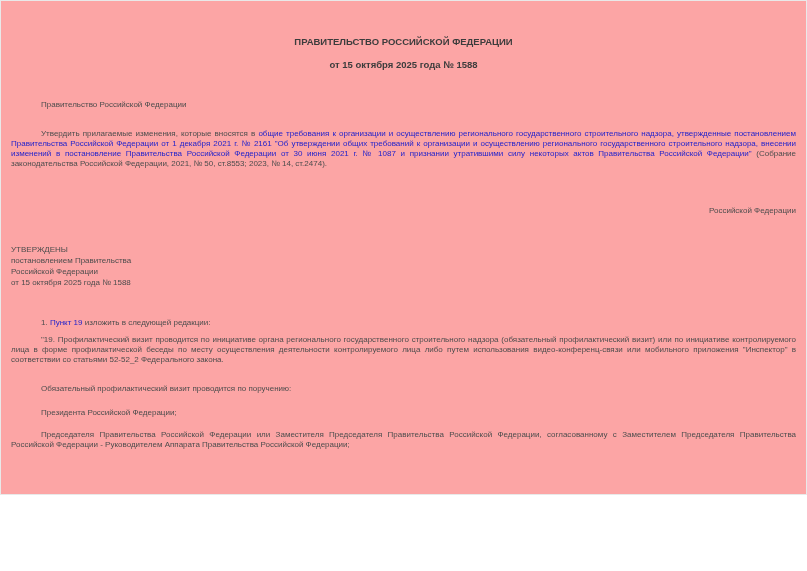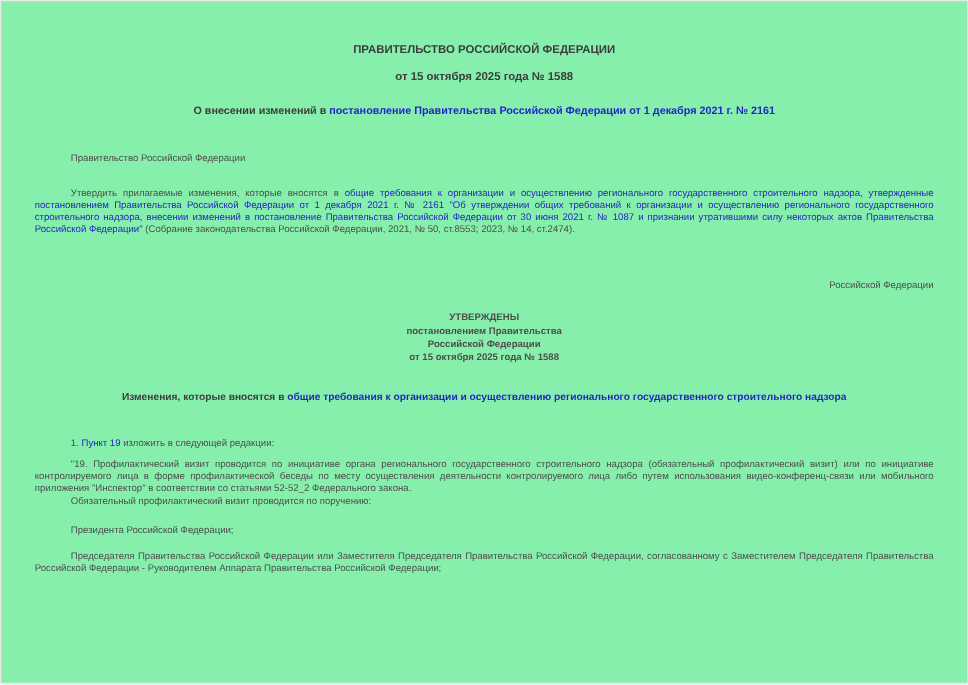--- a/index.html
+++ b/index.html
@@ -4,24 +4,24 @@
 <style>
   html, body {
     margin: 0;
     padding: 0;
     background: #ffffff;
   }
   .page {
     position: relative;
     box-sizing: border-box;
     width: 807px;
-    height: 570px;
-    background: #86efac;
+    height: 495px;
+    background: #fca5a5;
     border: 1px solid #e9e9e9;
-    padding: 0 28px;
+    padding: 0 10px;
     overflow: hidden;
     font-family: "Liberation Sans", "DejaVu Sans", sans-serif;
     font-size: 8px;
     line-height: 10px;
     color: #4d4d4d;
   }
   .center { text-align: center; }
   .bold { font-weight: bold; color: #3c3c3c; }
   .org       { padding-top: 36px; font-size: 9.5px; }
   .doc-type  { margin-top: 13px; font-size: 9.5px; }
@@ -39,65 +39,62 @@
   }
   .intro    { margin-top: 30px; text-indent: 30px; }
   .resolves { margin-top: 8px; }
   .decree   { margin-top: 19px; }
   .sig-block {
     margin-top: 36px;
     text-align: right;
     line-height: 11px;
   }
   .approval-block {
-    margin-top: 16px;
-    text-align: center;
+    margin-top: 28px;
+    text-align: left;
     line-height: 11px;
-    font-weight: bold;
   }
   .annex-heading {
     margin-top: 22px;
     font-size: 8.5px;
     text-align: center;
   }
   .item1      { margin-top: 30px; text-indent: 30px; }
   .clause19   { margin-top: 7px; }
-  .clause19b  { margin-top: 1px; text-indent: 30px; }
+  .clause19b  { margin-top: 19px; text-indent: 30px; }
   .clause19c  { margin-top: 14px; text-indent: 30px; }
   .clause19d  { margin-top: 12px; }
 </style>
 </head>
 <body>
 
 <div class="page">
 
   <div class="org center bold">ПРАВИТЕЛЬСТВО РОССИЙСКОЙ ФЕДЕРАЦИИ</div>
 
 
   <div class="doc-date center bold">от 15 октября 2025 года № 1588</div>
 
-  <div class="title center bold"><span>О внесении изменений в </span><a class="link">постановление Правительства Российской Федерации от 1 декабря 2021 г. № 2161</a></div>
 
   <div class="intro">Правительство Российской Федерации</div>
 
 
   <div class="para decree"><span>Утвердить прилагаемые изменения, которые вносятся в </span><a class="link">общие требования к организации и осуществлению регионального государственного строительного надзора, утвержденные постановлением Правительства Российской Федерации от 1 декабря 2021 г. № 2161 "Об утверждении общих требований к организации и осуществлению регионального государственного строительного надзора, внесении изменений в постановление Правительства Российской Федерации от 30 июня 2021 г. № 1087 и признании утратившими силу некоторых актов Правительства Российской Федерации"</a><span> (Собрание законодательства Российской Федерации, 2021, № 50, ст.8553; 2023, № 14, ст.2474).</span></div>
 
   <div class="sig-block">
     <div>Российской Федерации</div>
   </div>
 
   <div class="approval-block">
     <div>УТВЕРЖДЕНЫ</div>
     <div>постановлением Правительства</div>
     <div>Российской Федерации</div>
     <div>от 15 октября 2025 года № 1588</div>
   </div>
 
-  <div class="annex-heading bold"><span>Изменения, которые вносятся в </span><a class="link">общие требования к организации и осуществлению регионального государственного строительного надзора</a></div>
 
   <div class="item1"><span>1. </span><a class="link">Пункт 19</a><span> изложить в следующей редакции:</span></div>
 
   <div class="para clause19">"19. Профилактический визит проводится по инициативе органа регионального государственного строительного надзора (обязательный профилактический визит) или по инициативе контролируемого лица в форме профилактической беседы по месту осуществления деятельности контролируемого лица либо путем использования видео-конференц-связи или мобильного приложения "Инспектор" в соответствии со статьями 52-52_2 Федерального закона.</div>
 
   <div class="clause19b">Обязательный профилактический визит проводится по поручению:</div>
 
   <div class="clause19c">Президента Российской Федерации;</div>
 
   <div class="para clause19d">Председателя Правительства Российской Федерации или Заместителя Председателя Правительства Российской Федерации, согласованному с Заместителем Председателя Правительства Российской Федерации - Руководителем Аппарата Правительства Российской Федерации;</div>

